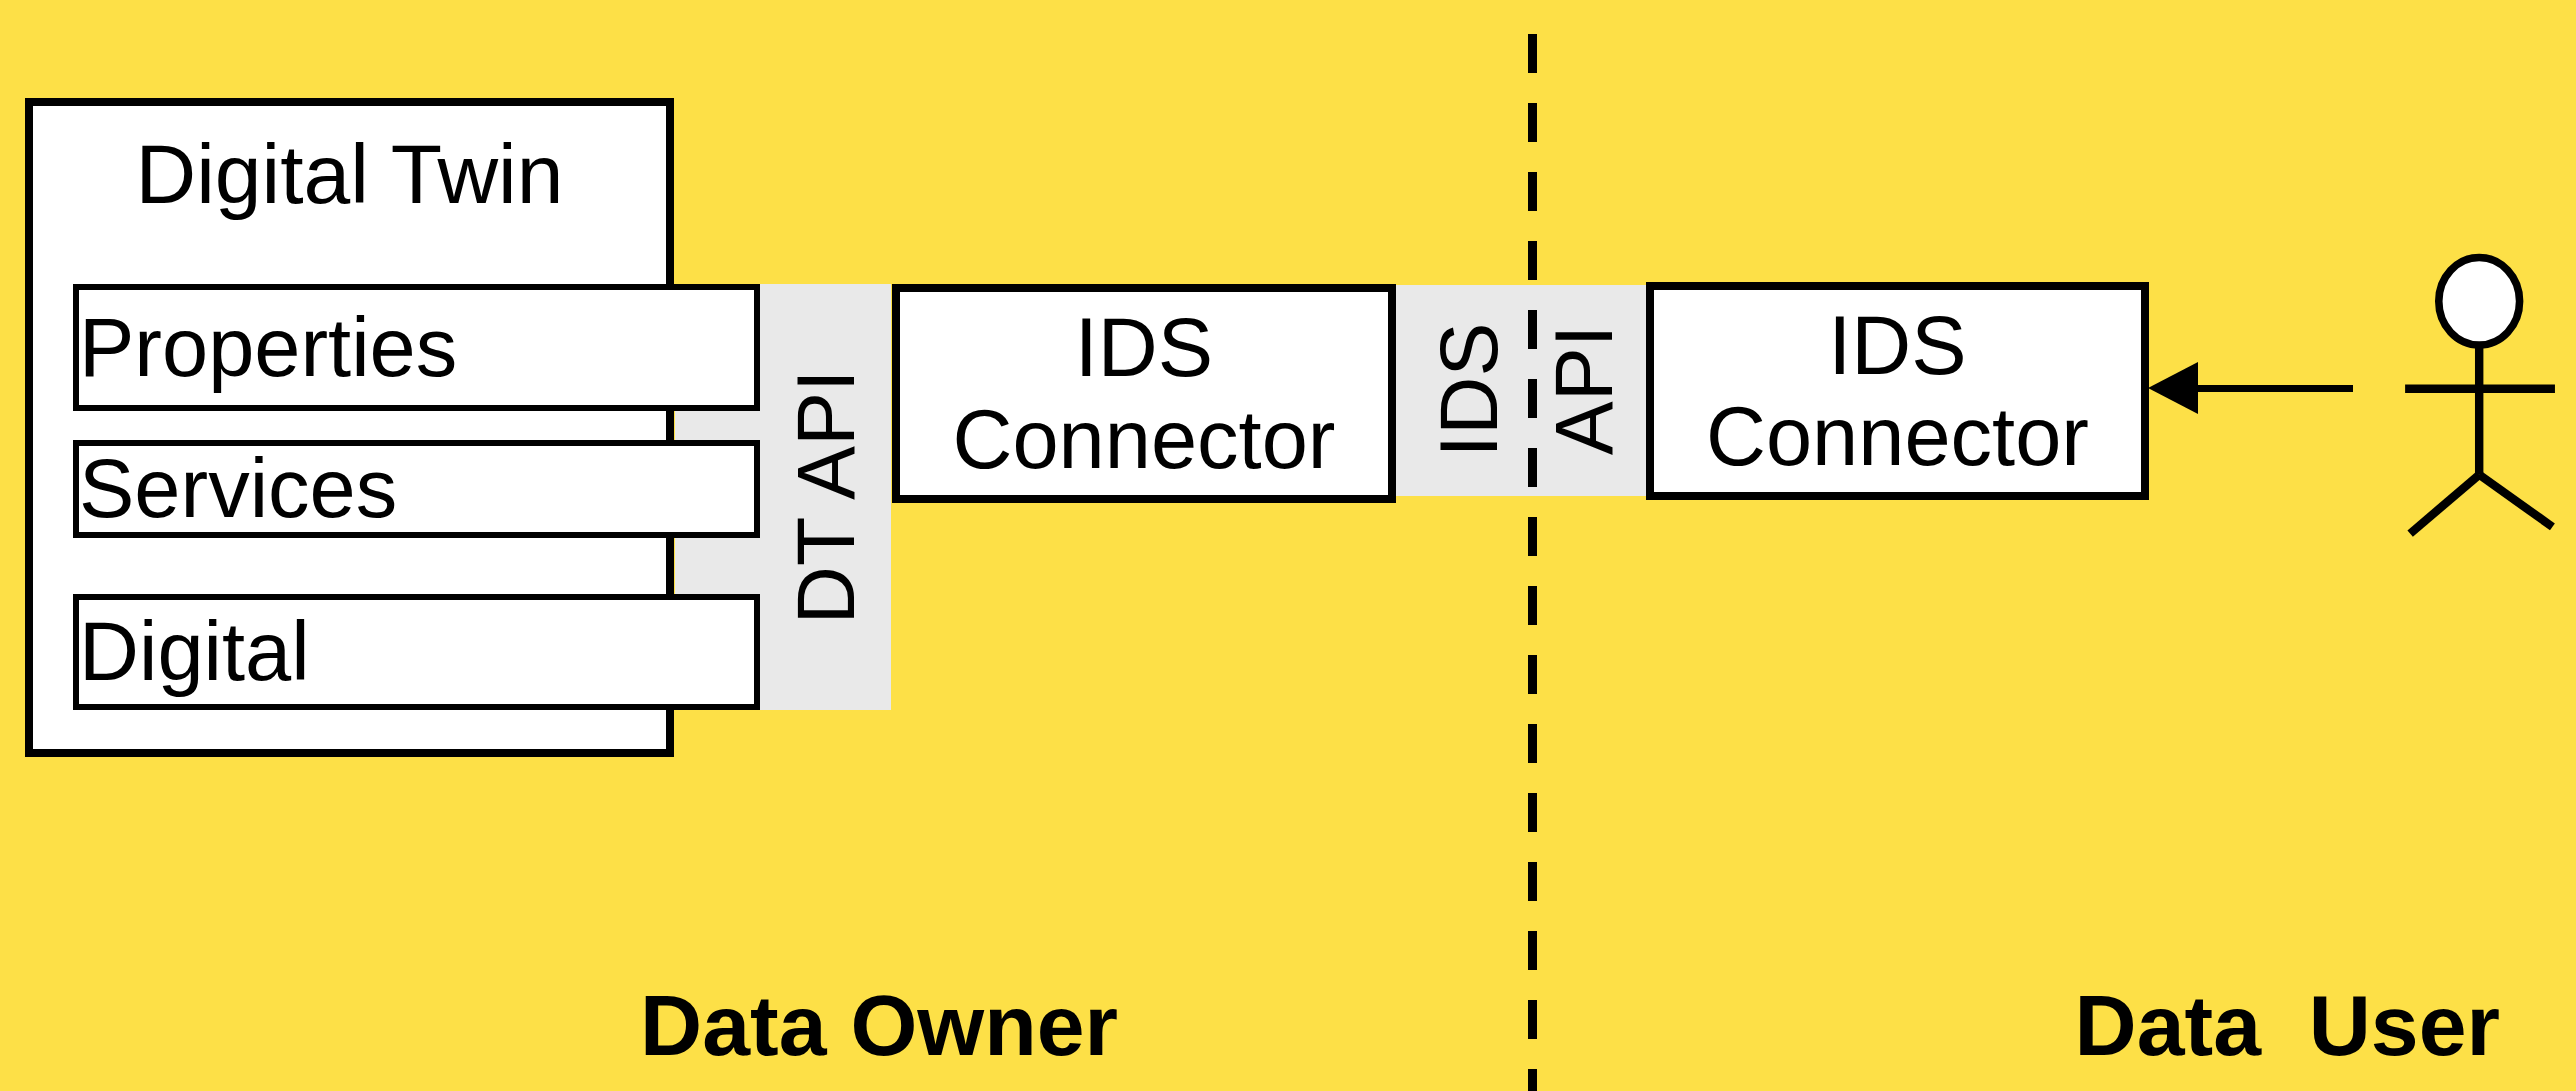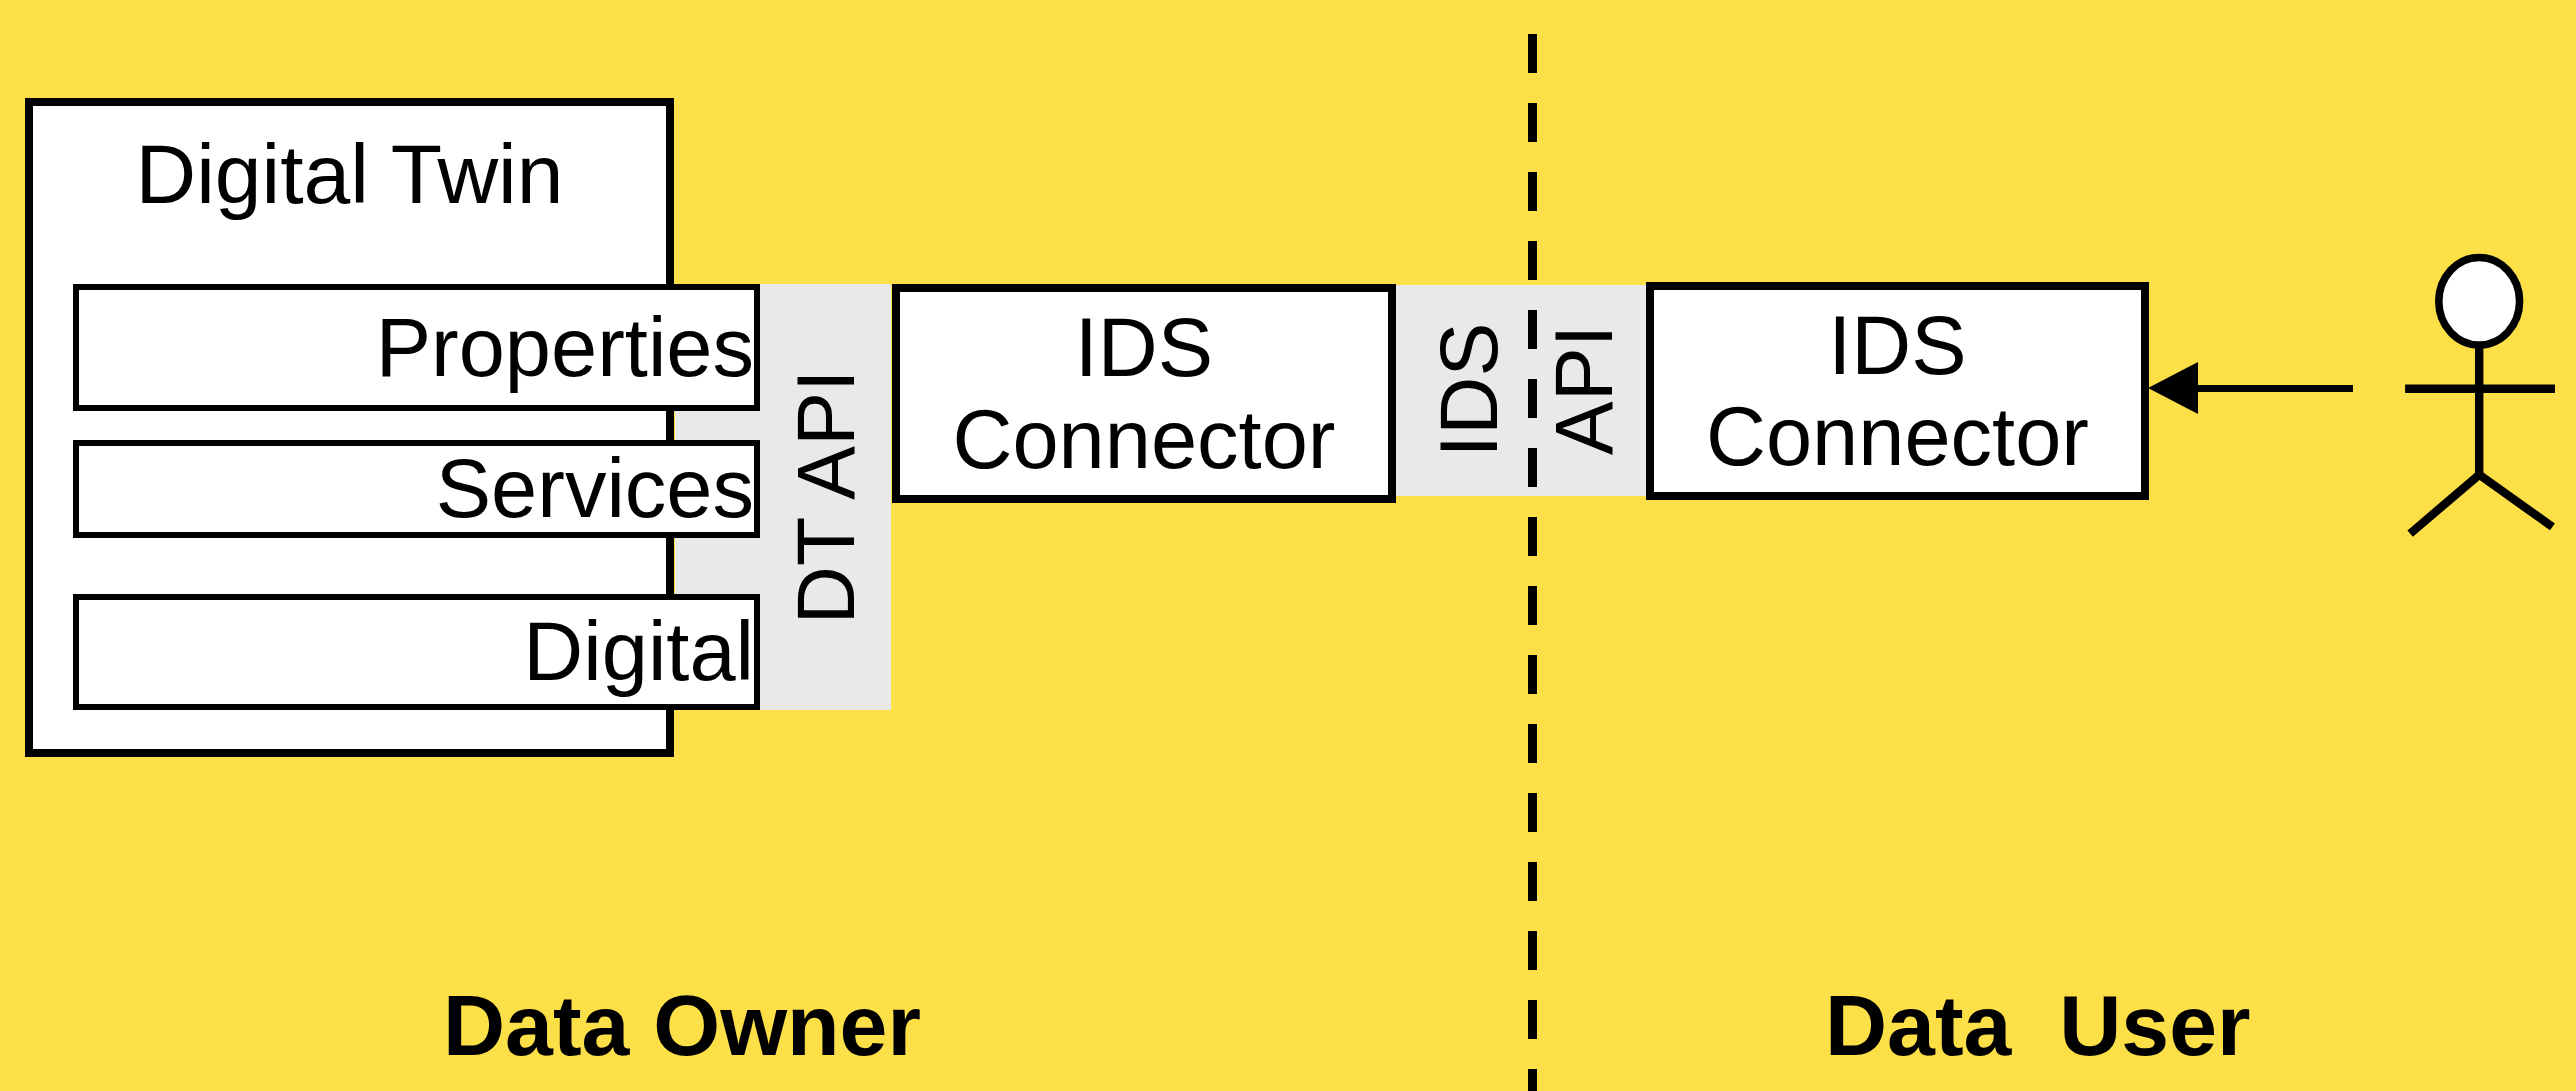--- a/index.html
+++ b/index.html
@@ -38,21 +38,21 @@
     font-size: 84px; line-height: 1.15;
     white-space: nowrap;
   }
 
   
   .sub-box {
     position: absolute;
     left: 73px; width: 687px;
     border: 6.7px solid #000; background: #fff;
     box-sizing: border-box;
-    display: flex; align-items: center; justify-content: flex-end;
+    display: flex; align-items: center; justify-content: flex-start;
     font-size: 83px; white-space: nowrap;
   }
   #properties-box { top: 284px; height: 127px; }
   #services-box   { top: 440px; height: 98px; }
   #events-box     { top: 594px; height: 116px; }
 
   
   .rot-label {
     position: absolute;
     transform: translate(-50%, -50%) rotate(-90deg);
@@ -95,21 +95,21 @@
     border-right: 50px solid #000;
   }
 
   
   #actor { left: 2395px; top: 249px; }
 
   
   .role-label {
     position: absolute;
     top: 978px; width: 675px;
-    text-align: left;
+    text-align: right;
     font-size: 86px; font-weight: bold;
     line-height: 1.1;
     white-space: pre;
   }
   #owner-label { left: 443px; }
   #user-label  { left: 1825px; }
 </style>
 </head>
 <body>
 

